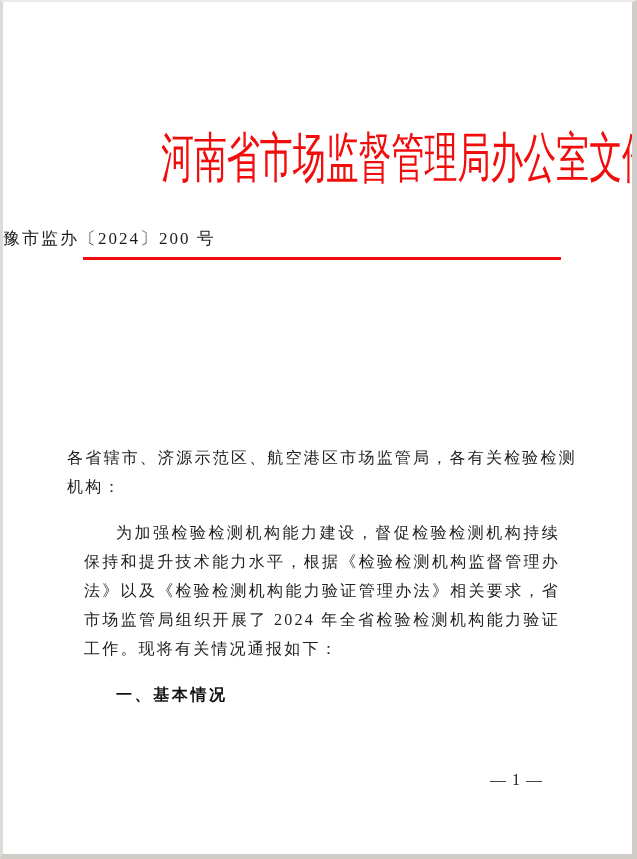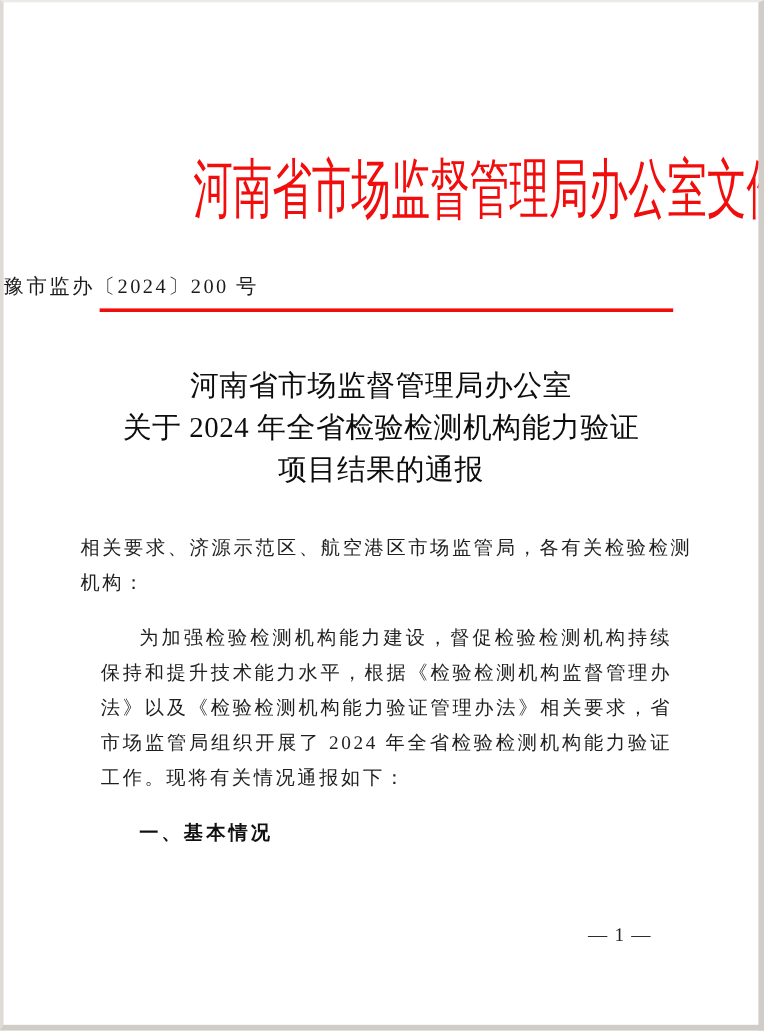--- a/index.html
+++ b/index.html
@@ -109,27 +109,22 @@
 <div class="page">
 
   <div class="banner">
     <span class="banner-inner">河南省市场监督管理局办公室文件</span>
   </div>
 
   <div class="doc-number">豫市监办〔2024〕200 号</div>
 
   <div class="red-rule"></div>
 
-  <div class="title">
-    <div>河南省市场监督管理局办公室</div>
-    <div>关于 2024 年全省检验检测机构能力验证</div>
-    <div>项目结果的通报</div>
-  </div>
 
   <div class="body-text">
-    <p class="salutation">相关要求、济源示范区、航空港区市场监管局，各有关检验检测机构：</p>
+    <p class="salutation">各省辖市、济源示范区、航空港区市场监管局，各有关检验检测机构：</p>
     <p class="para">为加强检验检测机构能力建设，督促检验检测机构持续保持和提升技术能力水平，根据《检验检测机构监督管理办法》以及《检验检测机构能力验证管理办法》相关要求，省市场监管局组织开展了 2024 年全省检验检测机构能力验证工作。现将有关情况通报如下：</p>
     <p class="section-heading">一、基本情况</p>
   </div>
 
   <div class="page-number">— 1 —</div>
 
 </div>
 
 </body></html>

